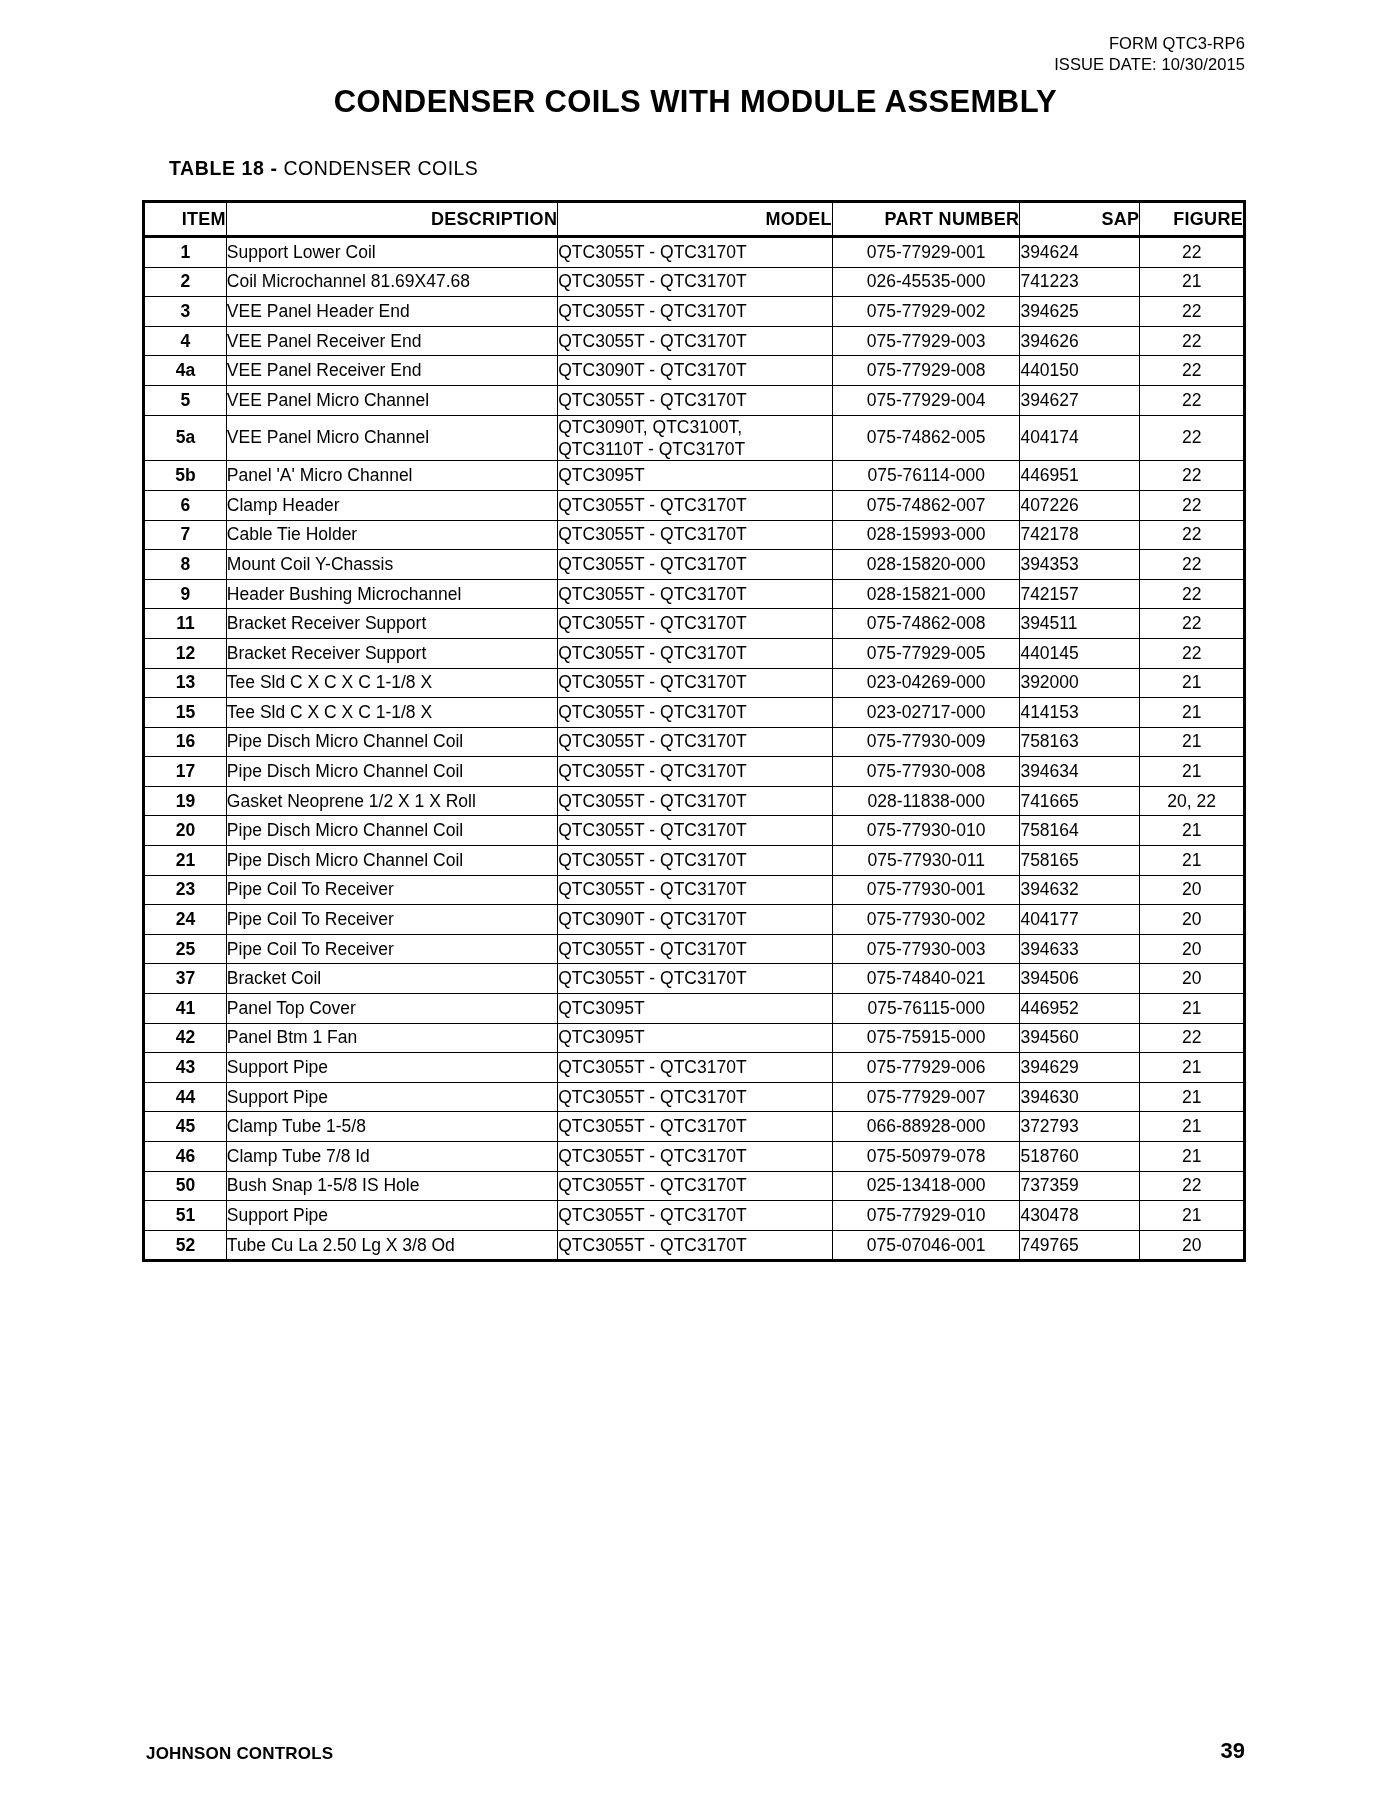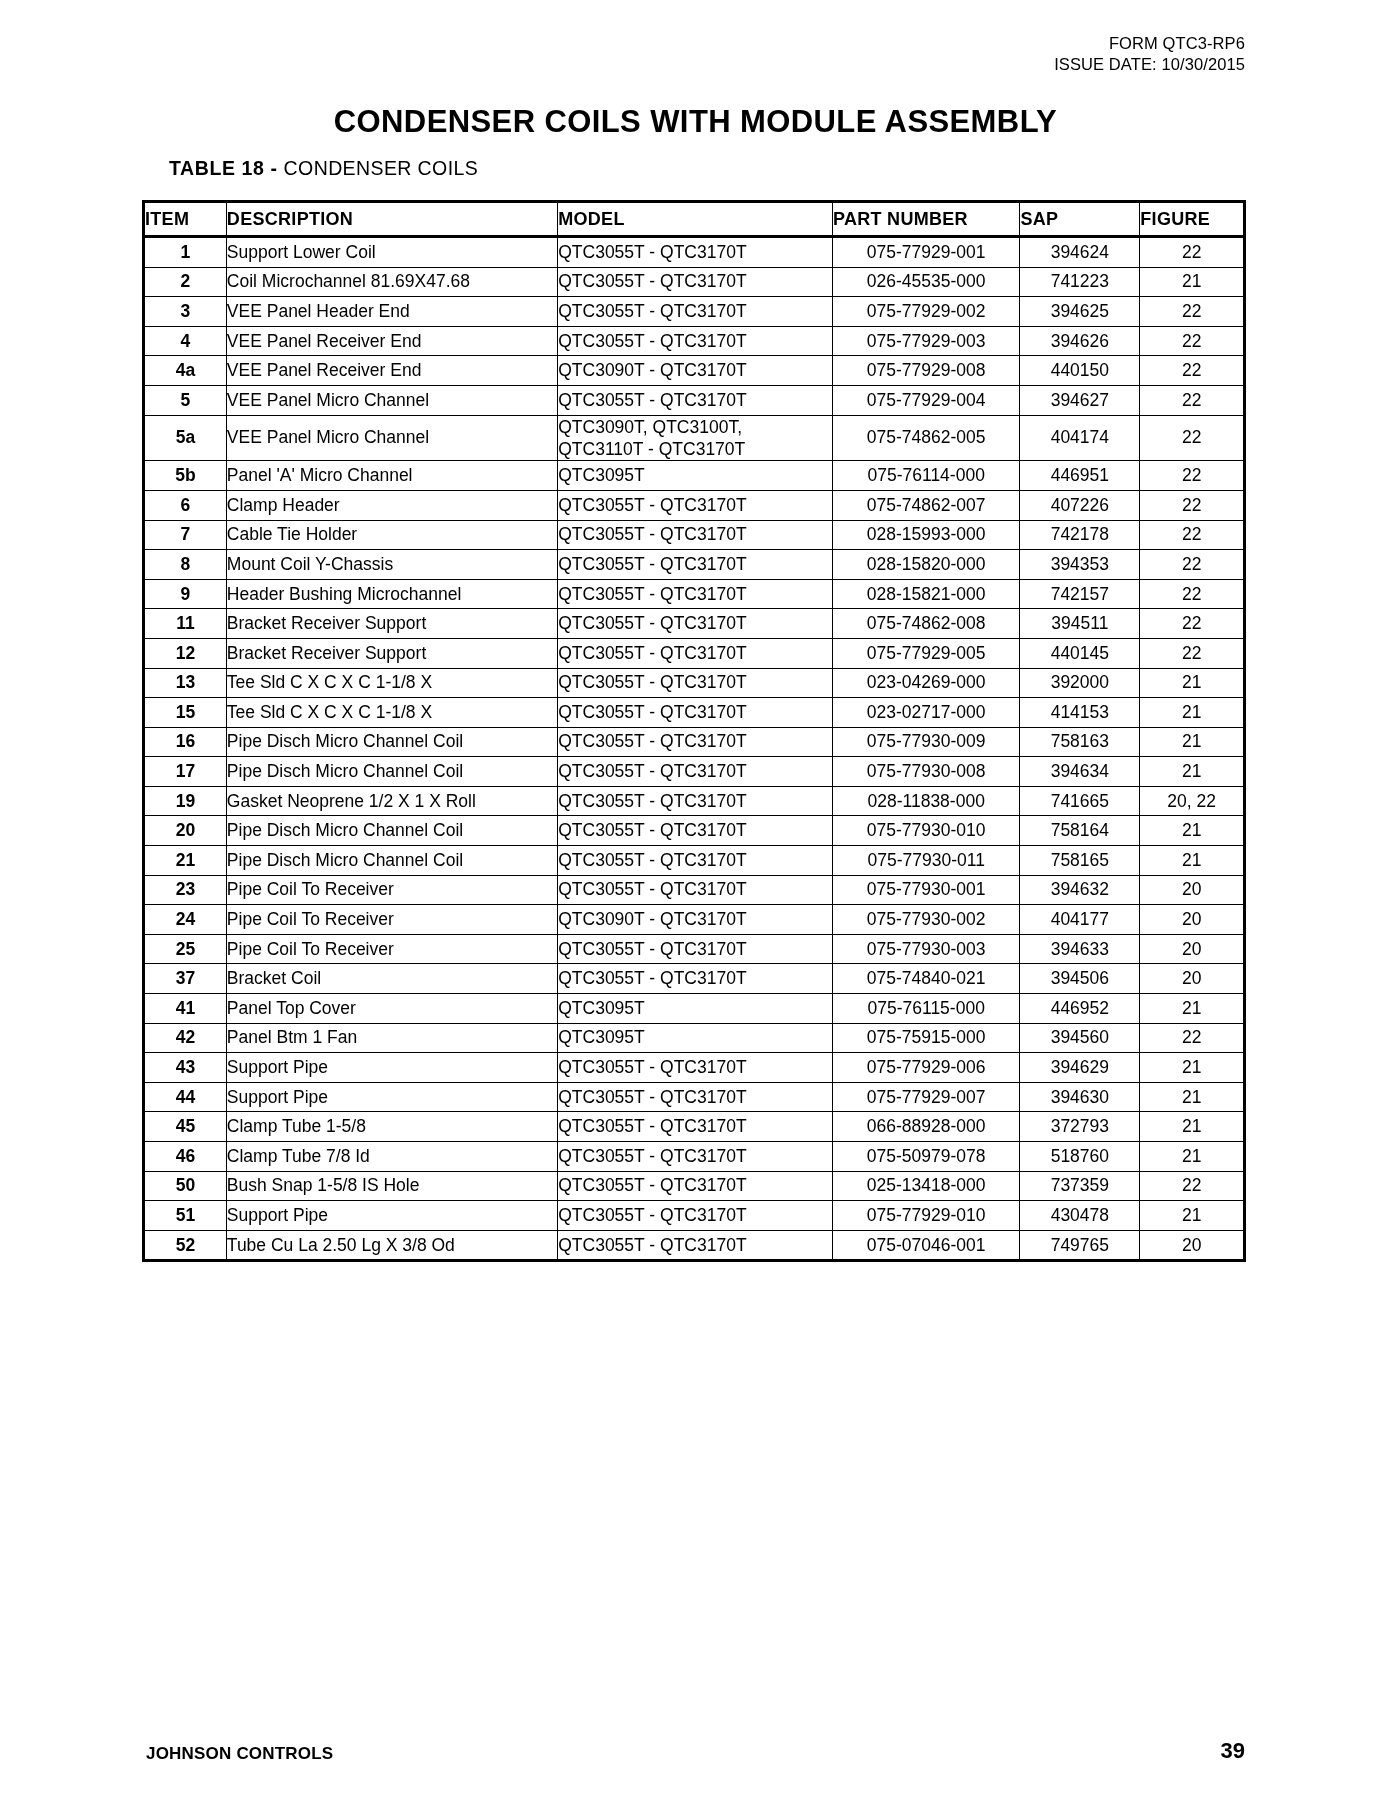--- a/index.html
+++ b/index.html
@@ -34,21 +34,21 @@
   }
   .doc-header div {
     font-size: 16.5px;
     letter-spacing: 0.1px;
     white-space: nowrap;
   }
 
   
   .page-title {
     position: absolute;
-    top: 104px;
+    top: 84px;
     left: 0;
     width: 1391px;
     text-align: center;
     font-size: 31px;
     font-weight: bold;
     letter-spacing: 0.4px;
     font-stretch: condensed;
   }
 
   
@@ -92,38 +92,38 @@
   table.parts th,
   table.parts td {
     border: 1.3px solid #000;
     padding: 0;
     font-size: 17.5px;
     height: 28.6px;
     vertical-align: middle;
   }
   table.parts thead th {
     font-weight: bold;
-    text-align: left;
+    text-align: right;
     font-size: 18px;
     letter-spacing: 0.3px;
     height: 32px;
     border-bottom: 3px solid #000;
   }
   table.parts tbody td {
     height: 28.6px;
   }
   .col-item {
     text-align: center;
     font-weight: bold;
     font-size: 17.5px;
   }
   .col-desc { text-align: left; padding-left: 9px; }
   .col-model { text-align: left; }
   .col-part  { text-align: center; }
-  .col-sap   { text-align: center; }
+  .col-sap   { text-align: left; }
   .col-fig   { text-align: center; }
 
   .model-multiline {
     line-height: 1.28;
     padding: 5px 0;
     white-space: pre-line;
   }
   tr.tall td { height: 62px; }
 
   

